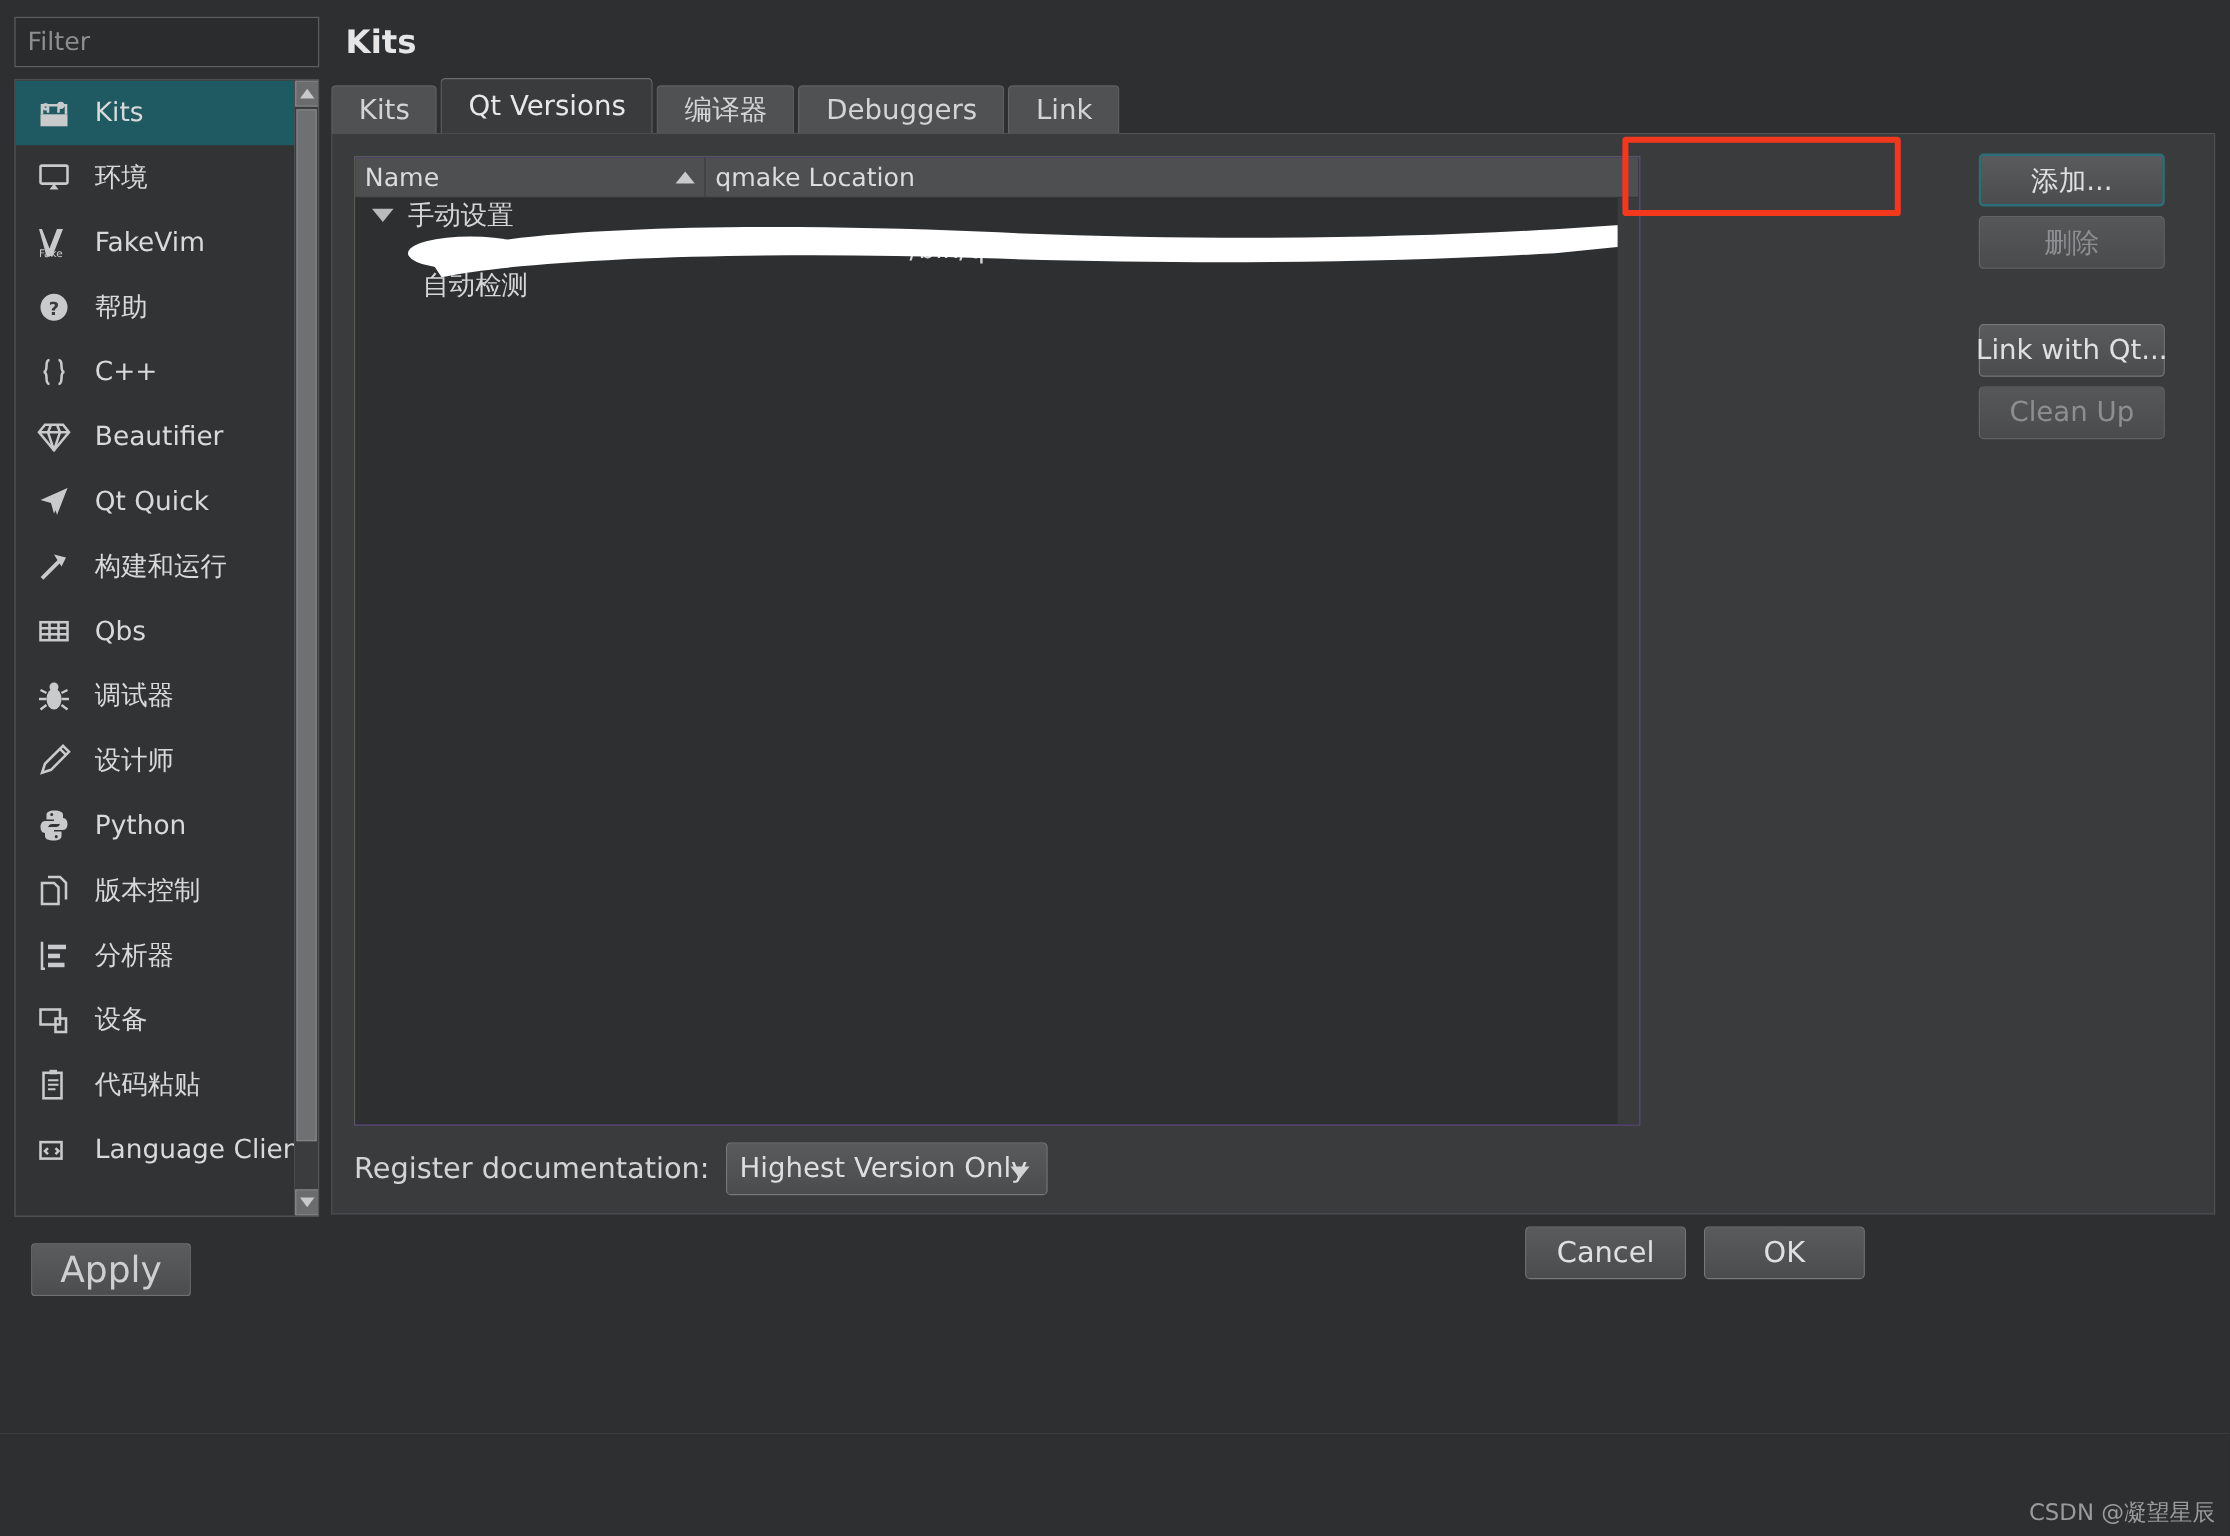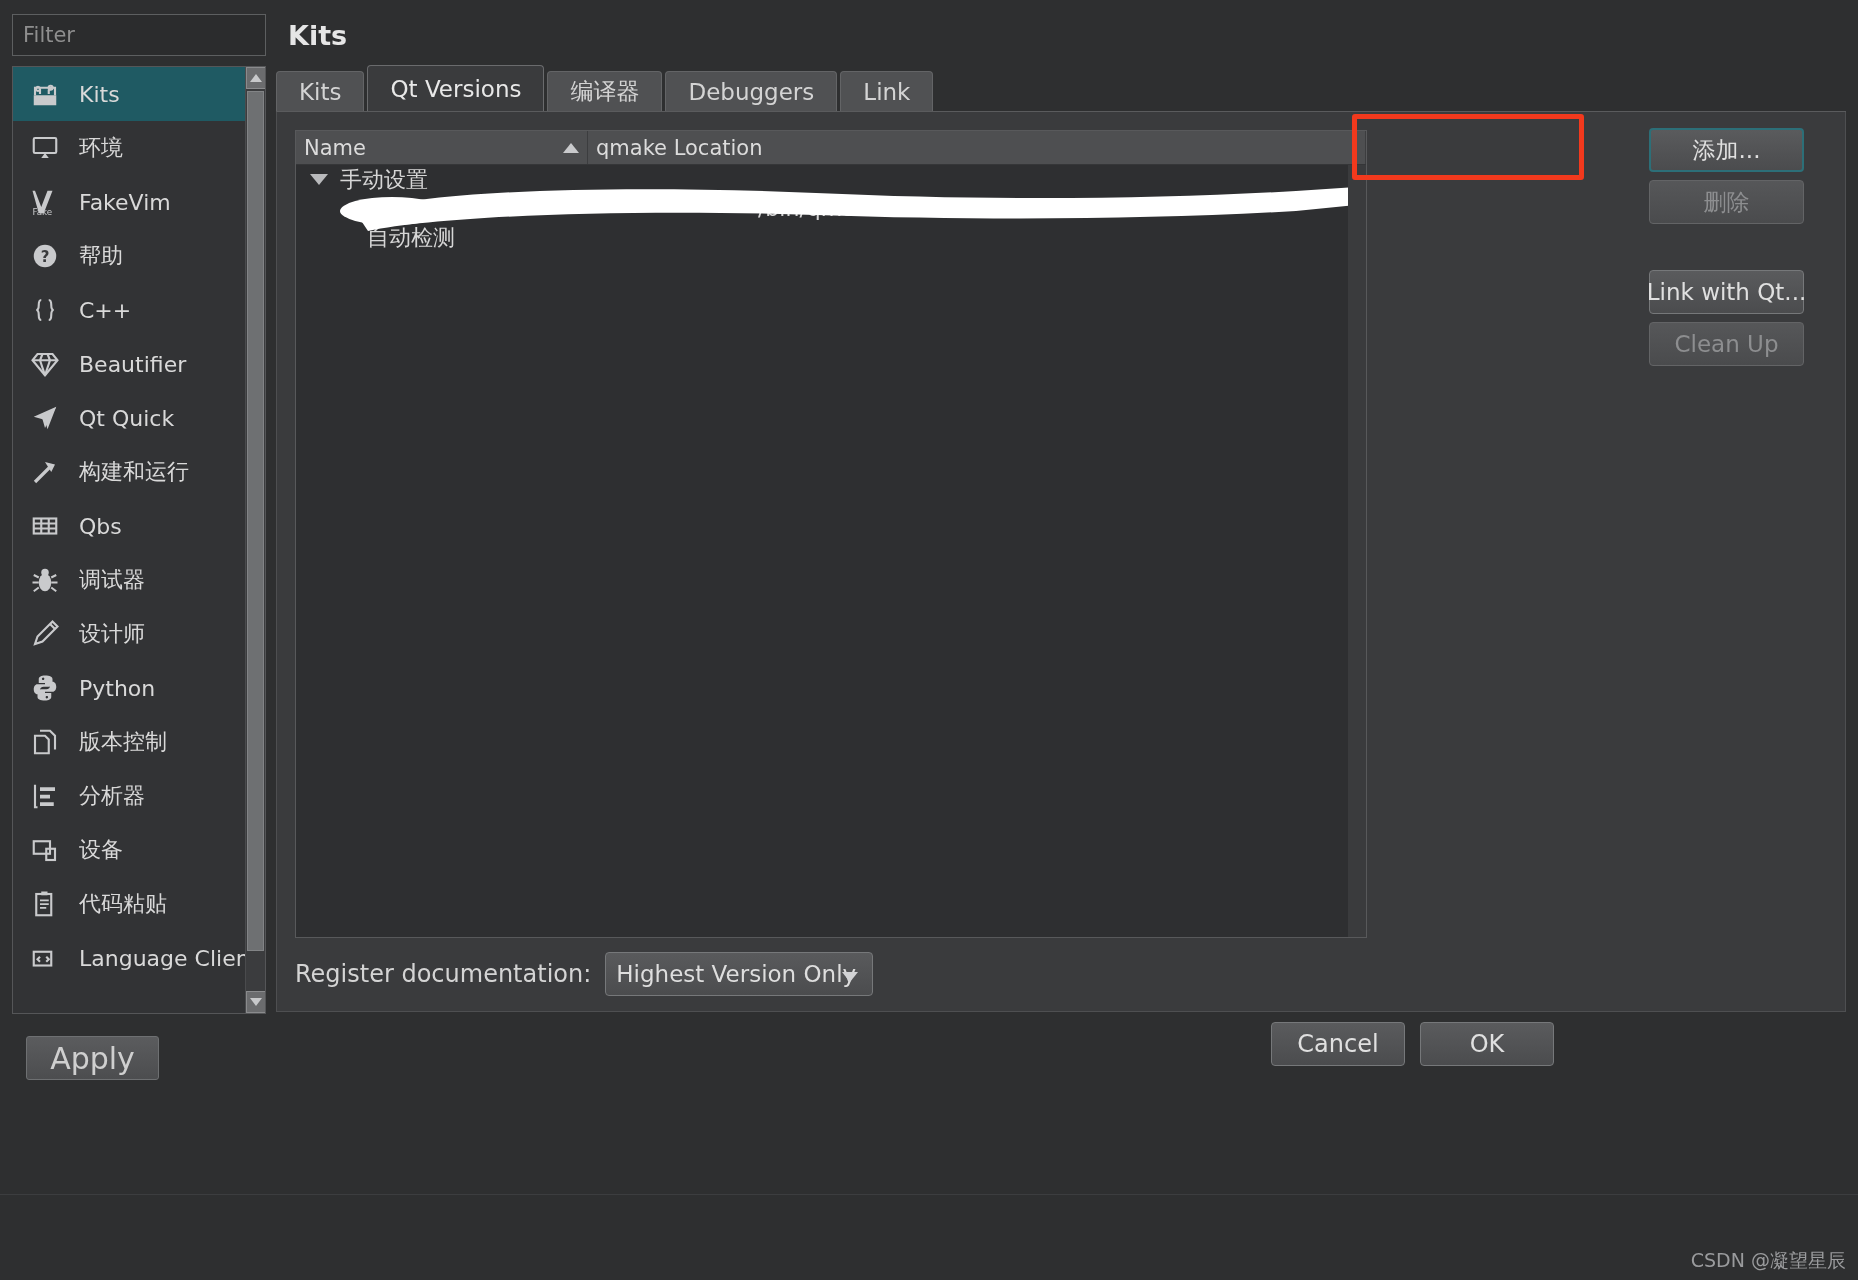--- a/index.html
+++ b/index.html
@@ -543,21 +543,21 @@
           <span class="twisty"></span>
           <span>手动设置</span>
         </div>
 
         <div class="tree-row child">
           <span>Qt</span>
           <span style="margin-left:370px" class="qmake-col">/bin/qmake</span>
         </div>
 
         <div class="tree-row">
-          <span style="margin-left:57px">自动检测</span>
+          <span style="margin-left:42px">自动检测</span>
         </div>
 
         <svg class="scribble" viewBox="0 0 1072 772" preserveAspectRatio="none">
           <path d="M60,48 C130,24 330,20 520,28 C700,36 860,34 1000,26 L1060,22 L1060,40 L1000,46 C860,54 700,56 520,50 C340,44 150,50 72,66 Z" fill="#ffffff"></path>
           <ellipse cx="96" cy="46" rx="52" ry="14" fill="#ffffff"></ellipse>
         </svg>
       </div>
 
       <div class="tree-vsb"></div>
     </div>

